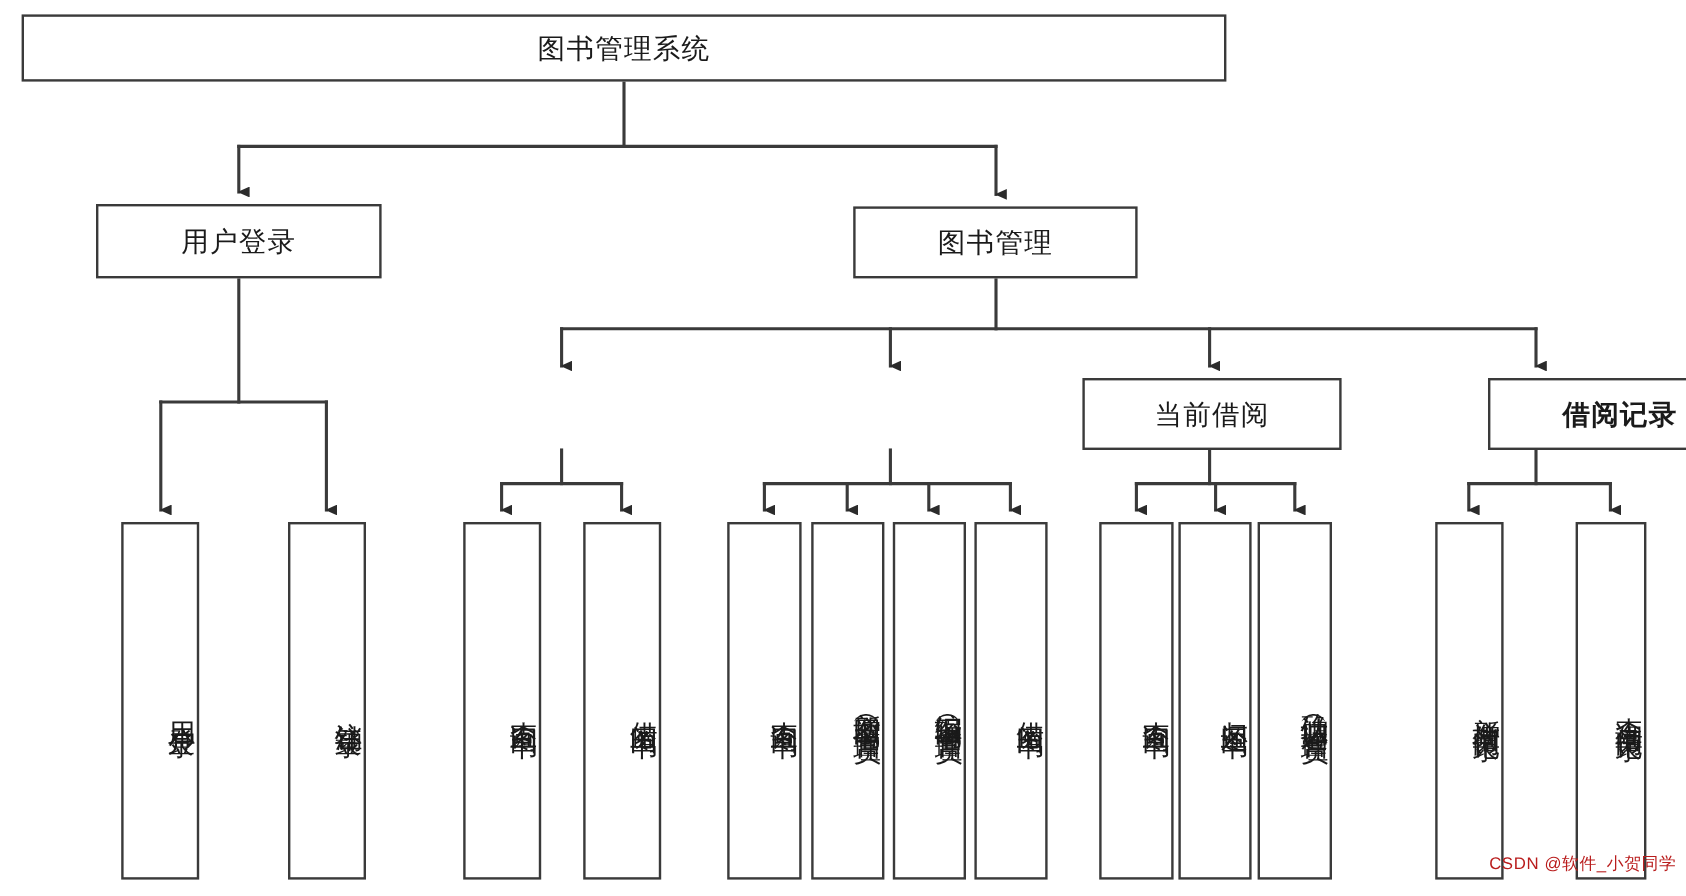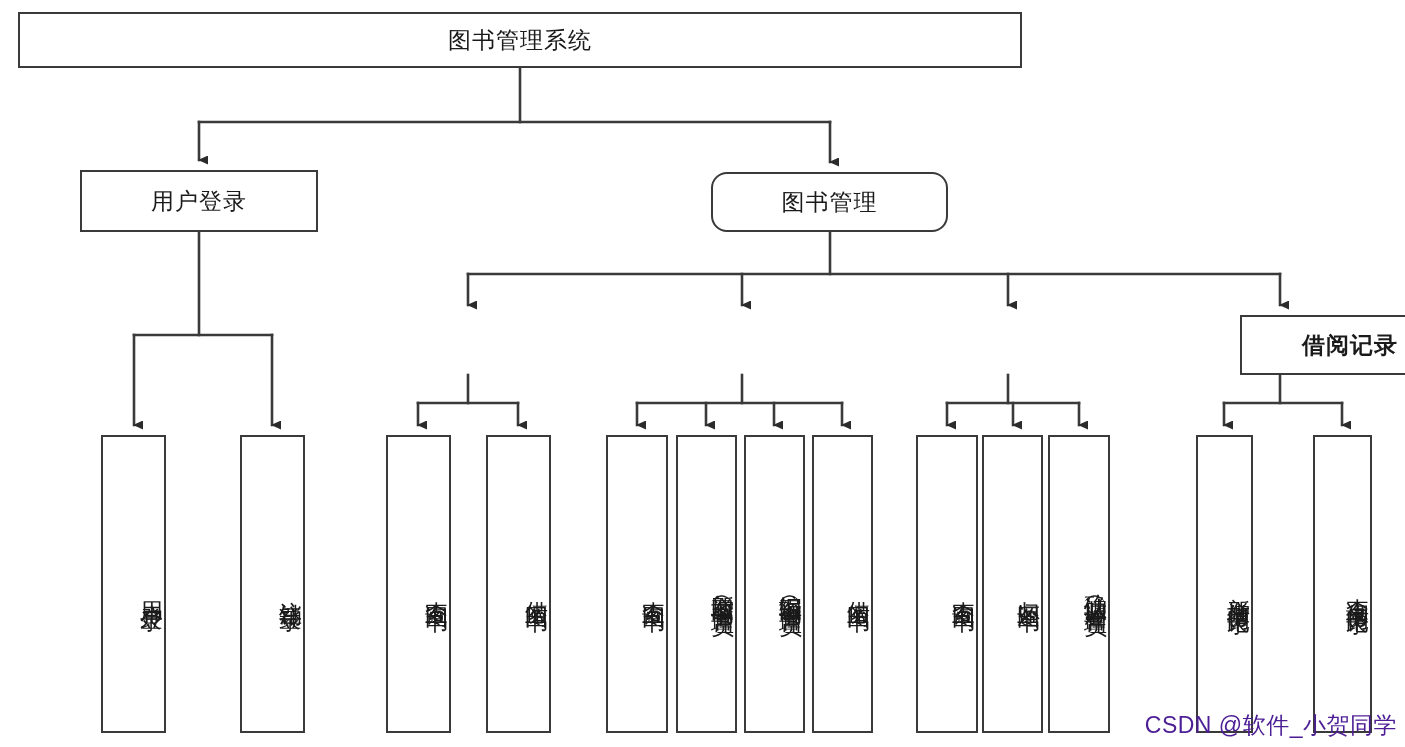--- a/index.html
+++ b/index.html
@@ -53,23 +53,23 @@
     justify-content: center;
   }
   .node .node-label {
     display: block;
     text-align: center;
     white-space: pre-wrap;
   }
   #watermark {
     position: absolute;
     right: 8px;
-    bottom: 6px;
-    font-size: 23px;
-    color: #4c1d95;
+    bottom: 18px;
+    font-size: 14px;
+    color: #b91c1c;
     letter-spacing: 0.5px;
     z-index: 5;
     white-space: nowrap;
   }
 </style>
 </head>
 <body>
 
 <div id="diagram-root">
 
@@ -127,24 +127,27 @@
     </g>
   </svg>
 
   <div class="node horizontal" style="left:18px; top:12px; width:1004px; height:56px;">
     <span class="node-label">图书管理系统</span>
   </div>
 
   <div class="node horizontal" style="left:80px; top:170px; width:238px; height:62px;">
     <span class="node-label">用户登录</span>
   </div>
-  <div class="node horizontal" style="left:711px; top:172px; width:237px; height:60px;border-radius:16px;">
+  <div class="node horizontal" style="left:711px; top:172px; width:237px; height:60px;">
     <span class="node-label">图书管理</span>
   </div>
 
+  <div class="node horizontal" style="left:902px; top:315px; width:216px; height:60px;">
+    <span class="node-label">当前借阅</span>
+  </div>
   <div class="node horizontal" style="left:1240px; top:315px; width:220px; height:60px;font-weight:bold;">
     <span class="node-label">借阅记录</span>
   </div>
 
   <div class="node vertical" style="left:101px; top:435px; width:65px; height:298px;">
     <span class="node-label">用户登录</span>
   </div>
   <div class="node vertical" style="left:240px; top:435px; width:65px; height:298px;">
     <span class="node-label">注销登录</span>
   </div>

